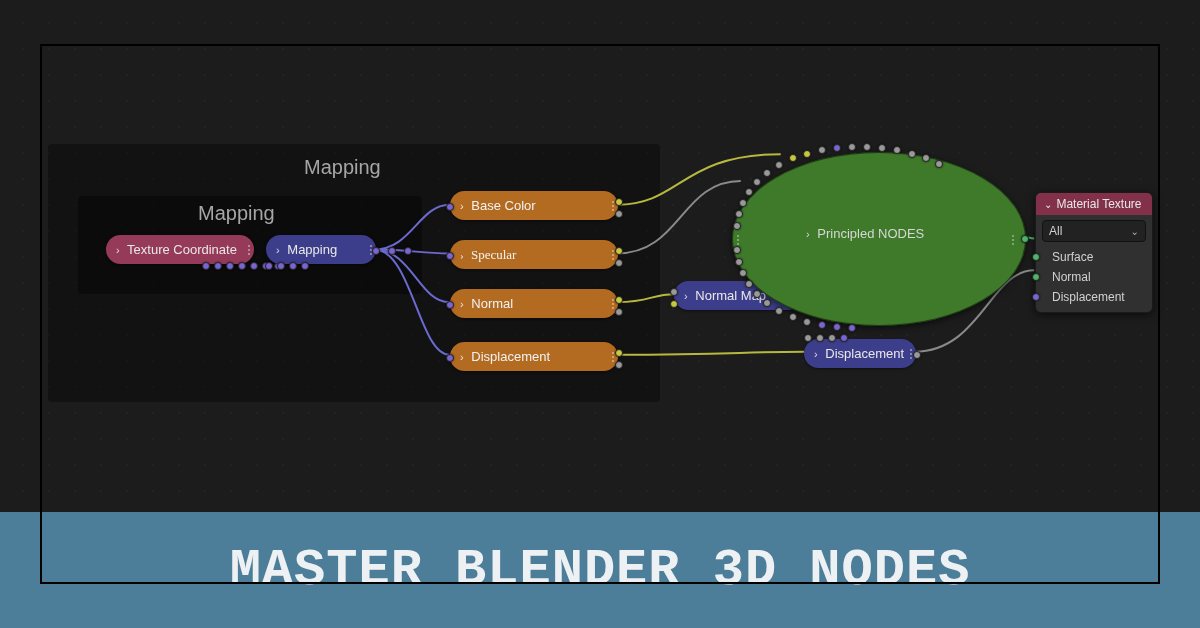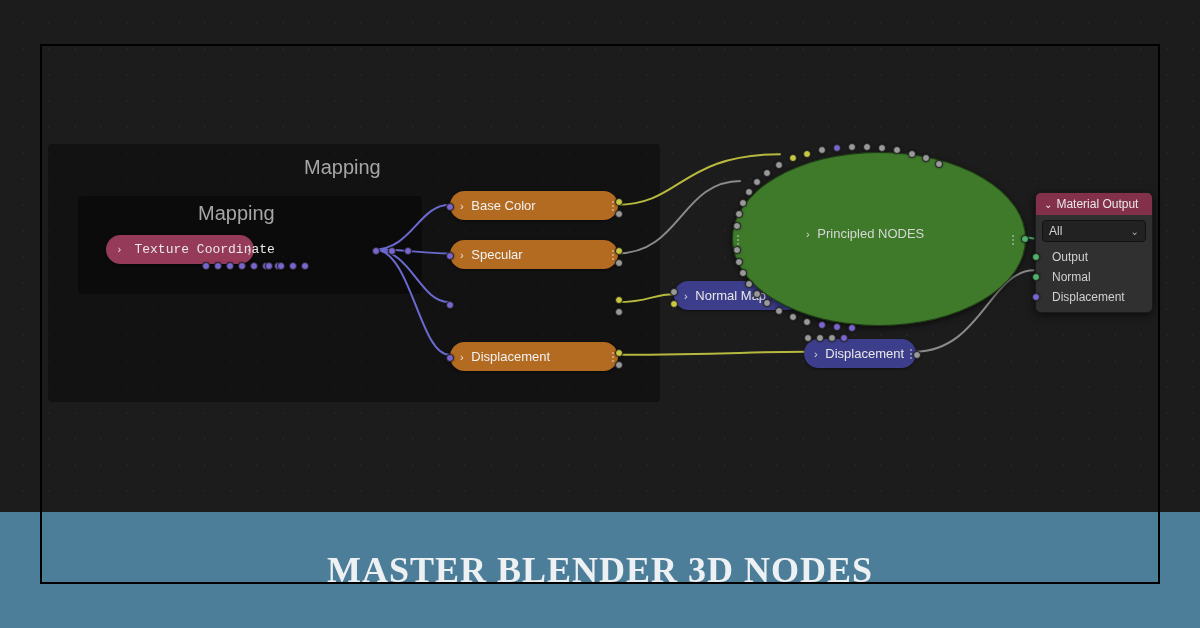--- a/index.html
+++ b/index.html
@@ -107,22 +107,22 @@
   .w-purple { stroke:#6a6ad0; }
   path { fill:none; stroke-width:2; }
 
   
   .banner {
     position:absolute; left:0; right:0; bottom:0; height:116px;
     background:#4d7e99; display:flex; align-items:center; justify-content:center;
   }
   .banner-title {
     color:#eef1f3; font-weight:900; letter-spacing:1px;
-    font-size:36px; text-transform:uppercase;
-    font-family: Liberation Serif, serif;
+    font-size:52px; text-transform:uppercase;
+    font-family: Liberation Mono, monospace;
   }
 
   
   .editor { z-index:5; }
   .banner { z-index:2; }
 </style>
 </head>
 <body>
 
 <div class="dots"></div>
@@ -154,39 +154,48 @@
     <path class="w-purple" d="M760 250 C790 250 786 248 792 244"></path>
 
     <path class="w-yellow" d="M576 311 C690 311 700 308 764 308"></path>
 
     <path class="w-gray" style="stroke:#4fb36a" d="M978 192 C990 192 988 194 994 194"></path>
 
     <path class="w-gray" d="M874 308 C940 308 950 226 994 226"></path>
 
   </svg>
 
-  <div class="pill red" style="left:64px; top:189px; width:148px;font-family:Liberation Mono, monospace;">
+  <div class="pill red" style="left:64px; top:189px; width:148px;">
     <span class="chev">›</span>
     <span>Texture Coordinate</span>
     <span class="grip">
         <span></span>
         <span></span>
         <span></span>
       </span>
   </div>
   <div class="sockrow" style="left:160px; top:216px;">
     <div class="sock p"></div>
       <div class="sock p"></div>
       <div class="sock p"></div>
       <div class="sock p"></div>
       <div class="sock p"></div>
       <div class="sock p"></div>
       <div class="sock p"></div>
   </div>
 
+  <div class="pill blue" style="left:224px; top:189px; width:110px;">
+    <span class="chev">›</span>
+    <span>Mapping</span>
+    <span class="grip">
+        <span></span>
+        <span></span>
+        <span></span>
+      </span>
+  </div>
   <div class="sockrow" style="left:223px; top:216px;">
     <div class="sock p"></div>
       <div class="sock p"></div>
       <div class="sock p"></div>
       <div class="sock p"></div>
   </div>
   <div class="sock p" style="position:absolute; left:330px; top:201px;"></div>
   <div class="sock p" style="position:absolute; left:346px; top:201px;"></div>
   <div class="sock p" style="position:absolute; left:362px; top:201px;"></div>
 
@@ -196,33 +205,42 @@
     <span class="grip">
         <span></span>
         <span></span>
         <span></span>
       </span>
   </div>
   <div class="sock p" style="position:absolute; left:404px; top:157px;"></div>
   <div class="sock y" style="position:absolute; left:573px; top:152px;"></div>
   <div class="sock g" style="position:absolute; left:573px; top:164px;"></div>
 
-  <div class="pill orange" style="left:408px; top:194px; width:168px;">
+  <div class="pill orange" style="left:408px; top:194px; width:168px;font-family:Liberation Serif, serif;">
     <span class="chev">›</span>
     <span>Specular</span>
     <span class="grip">
         <span></span>
         <span></span>
         <span></span>
       </span>
   </div>
   <div class="sock p" style="position:absolute; left:404px; top:206px;"></div>
   <div class="sock y" style="position:absolute; left:573px; top:201px;"></div>
   <div class="sock g" style="position:absolute; left:573px; top:213px;"></div>
 
+  <div class="pill orange" style="left:408px; top:243px; width:168px;">
+    <span class="chev">›</span>
+    <span>Normal</span>
+    <span class="grip">
+        <span></span>
+        <span></span>
+        <span></span>
+      </span>
+  </div>
   <div class="sock p" style="position:absolute; left:404px; top:255px;"></div>
   <div class="sock y" style="position:absolute; left:573px; top:250px;"></div>
   <div class="sock g" style="position:absolute; left:573px; top:262px;"></div>
 
   <div class="pill orange" style="left:408px; top:296px; width:168px;">
     <span class="chev">›</span>
     <span>Displacement</span>
     <span class="grip">
         <span></span>
         <span></span>
@@ -311,29 +329,29 @@
     <div class="sock p" style="left:776px; top:275px;"></div>
     <div class="sock p" style="left:791px; top:277px;"></div>
     <div class="sock p" style="left:806px; top:278px;"></div>
 
     <div class="sock gr" style="left:979px; top:189px;"></div>
   </div>
 
   <div class="matout">
     <div class="matout-hdr">
       <span class="chev">⌄</span>
-      <span>Material Output</span>
+      <span>Material Texture</span>
     </div>
     <div class="matout-sel">
       <span>All</span>
       <span class="dd">⌄</span>
     </div>
     <div class="matout-row">
       <div class="sock gr"></div>
-      <span>Output</span>
+      <span>Surface</span>
     </div>
     <div class="matout-row">
       <div class="sock gr"></div>
       <span>Normal</span>
     </div>
     <div class="matout-row" style="padding-bottom:8px;">
       <div class="sock p"></div>
       <span>Displacement</span>
     </div>
   </div>

